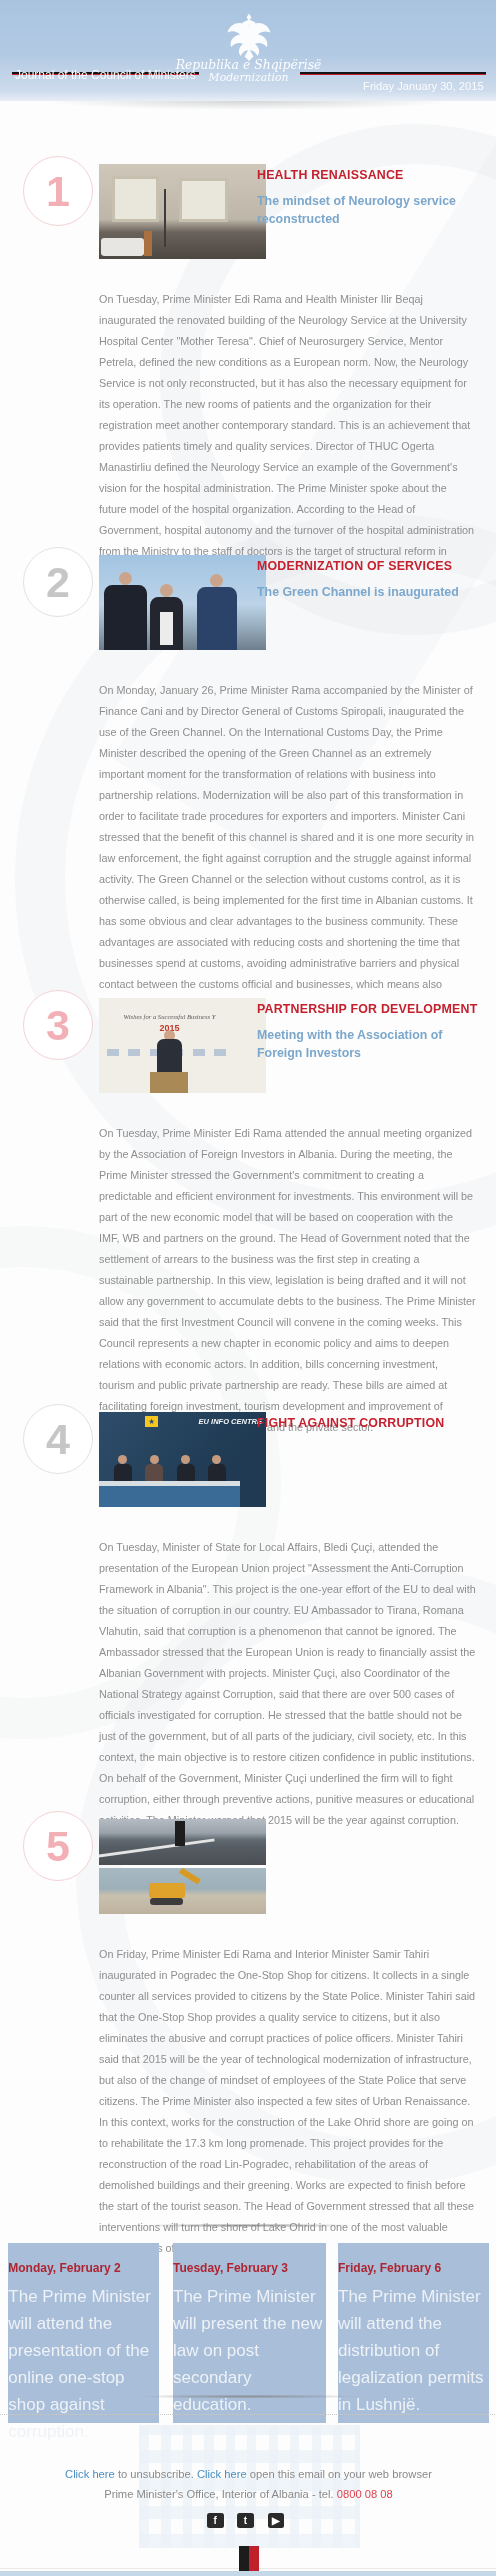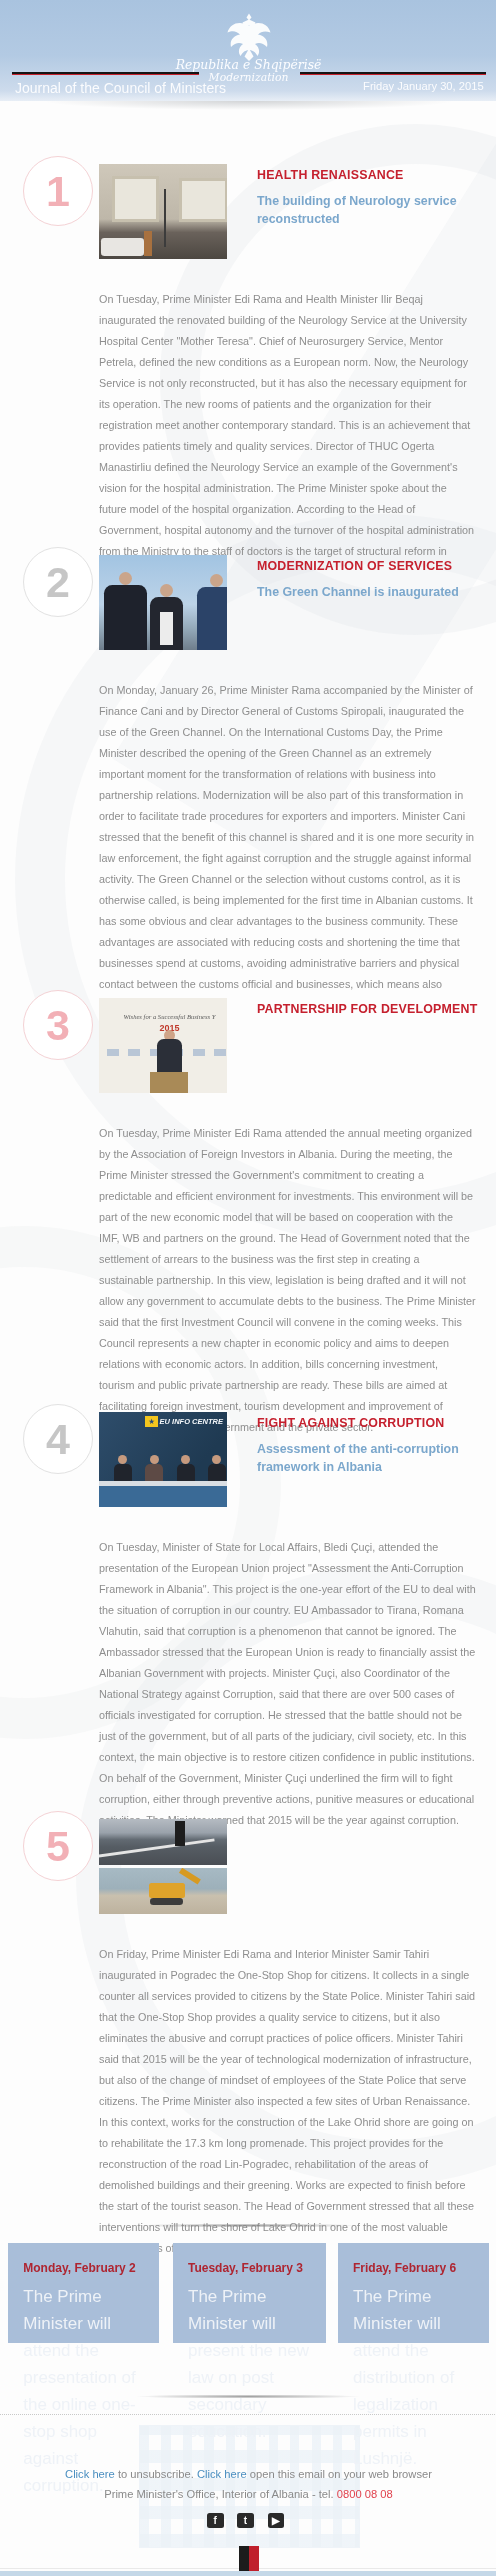--- a/index.html
+++ b/index.html
@@ -27,21 +27,21 @@
   .eagle{position:absolute;left:224px;top:11.6px;width:50px;height:51px;opacity:.95;}
   .script-block{position:absolute;left:174px;top:58px;width:149px;text-align:center;color:#fcfdff;
     font-family:"DejaVu Serif",serif;font-style:italic;z-index:6;}
   .script-line1{font-size:12.4px;line-height:14px;}
   .script-line2{font-size:10.8px;line-height:12.4px;}
   .rule{position:absolute;top:72px;height:3.3px;z-index:5;}
   .rule .black{height:1.7px;background:#131313;}
   .rule .red{height:1.7px;background:#c5202b;}
   .rule.left{left:11.6px;width:187px;}
   .rule.right{left:300px;width:186px;}
-  .journal-title{position:absolute;left:15px;top:80px;color:#fbfcfe;font-size:14px;z-index:6;text-align:right;}
+  .journal-title{position:absolute;left:15px;top:68px;color:#fbfcfe;font-size:12px;z-index:6;text-align:right;}
   .issue-date{position:absolute;right:13.3px;top:80px;color:#fbfcfe;font-size:11.2px;z-index:6;}
 
   
   .article{position:absolute;left:0;width:497px;z-index:2;}
   .s1{top:156px;height:414px;}
   .s2{top:547px;height:447px;}
   .s3{top:990px;height:431px;}
   .s4{top:1404px;height:431px;}
   .s5{top:1811px;height:435px;}
   .num-circle{
@@ -52,21 +52,21 @@
   .num-gray{color:#c6c6c6;border:0.8px solid #e2e2e2;}
   .headings{position:absolute;left:257px;top:11.6px;width:225px;}
   .cat{color:#c5202e;font-size:12.4px;font-weight:bold;letter-spacing:0.2px;line-height:15.7px;margin:0;}
   .ttl{color:#7ba7cc;font-size:12.4px;font-weight:bold;line-height:17.4px;margin:10px 0 0 0;}
   .body-text{
     position:absolute;left:99px;top:133px;width:377px;
     color:#8e8e8e;font-size:10.8px;line-height:21px;margin:0;
   }
 
   
-  .photo{position:absolute;left:99px;top:8.3px;width:128px;height:95px;overflow:hidden;}
+  .photo{position:absolute;left:99px;top:8.3px;width:167px;height:95px;overflow:hidden;}
   .photo .shp{position:absolute;}
   .photo1{background:linear-gradient(#cfc8ba 0%,#beb7a9 58%,#6a625b 72%,#4c4741 100%);}
   .photo1 .win{background:#e9e6dc;border:3.3px solid #c7c0ae;}
   .photo1 .w1{left:13.3px;top:11.6px;width:41px;height:40px;}
   .photo1 .w2{left:80px;top:13.3px;width:43px;height:38px;}
   .photo1 .bed{left:1.7px;bottom:3.3px;width:43px;height:18px;background:#e8e6e2;border-radius:3.3px;}
   .photo1 .head{left:45px;bottom:3.3px;width:8.3px;height:25px;background:#a8713f;}
   .photo1 .pole{left:65px;top:25px;width:1.7px;height:58px;background:#3c3c3c;}
   .photo2{background:linear-gradient(#a2c4e2 0%,#bcd3e8 52%,#93a8b8 78%,#6f7e8c 100%);}
   .photo2 .fig{bottom:0;border-radius:8.3px 8.3px 0 0;}
@@ -99,21 +99,21 @@
   .photo5a{height:46px !important;background:linear-gradient(#b5bbc2 0%,#9aa2ab 30%,#626a72 45%,#565d64 60%,#4a4e54 100%);}
   .photo5a .edge{left:-8.3px;top:28px;width:124px;height:2.5px;background:#e4e4e4;transform:rotate(-8deg);}
   .photo5a .sign{left:76px;top:1.7px;width:10px;height:25px;background:#1d1d1d;}
   .photo5b{top:57px !important;height:46px !important;background:linear-gradient(#a7bac4 0%,#9db0ba 45%,#c9c0ae 60%,#bdb29e 100%);}
   .photo5b .exc{left:50px;top:15px;width:36px;height:15px;background:#dfa32b;border-radius:2.5px;}
   .photo5b .arm{left:80px;top:5px;width:21.5px;height:5.8px;background:#d79a22;transform:rotate(32deg);}
   .photo5b .wh{left:51px;top:30px;width:33px;height:6.6px;background:#3c3c3c;border-radius:3.3px;}
 
   
   .agenda{position:absolute;left:0;top:2243px;width:497px;height:142px;z-index:2;}
-  .card{position:absolute;top:0;height:100px;width:151px;background:#a9bed9;box-sizing:border-box;padding:18px 15px;}
+  .card{position:absolute;top:0;height:180px;width:151px;background:#a9bed9;box-sizing:border-box;padding:18px 0;}
   .card.c1{left:8.3px;} .card.c2{left:173px;width:153px;} .card.c3{left:338px;width:151px;}
   .card-date{color:#ae2531;font-size:12px;font-weight:bold;margin:0 0 8.3px 0;}
   .card-text{color:#eef2f7;font-size:17px;line-height:27px;margin:0;}
 
   
   .hr-grad{position:absolute;left:99px;width:298px;height:2.5px;z-index:2;
     background:radial-gradient(ellipse 50% 100% at 50% 50%,rgba(130,130,130,.75),rgba(130,130,130,0) 75%);}
   .hr1{top:2224px;} .hr2{top:2395px;}
   .dotted{position:absolute;left:0;top:2414px;width:497px;border-top:0.8px dotted #c9c9c9;z-index:2;}
   .building{position:absolute;left:139px;top:2425px;width:219px;height:121px;opacity:.45;z-index:1;
@@ -181,21 +181,21 @@
     <div class="num-circle num-pink"><span>1</span></div>
     <div class="photo photo1">
       <div class="shp win w1"></div>
       <div class="shp win w2"></div>
       <div class="shp pole"></div>
       <div class="shp bed"></div>
       <div class="shp head"></div>
     </div>
     <div class="headings">
       <h2 class="cat">HEALTH RENAISSANCE</h2>
-      <h3 class="ttl">The building of Neurology service reconstructed</h3>
+      <h3 class="ttl">The mindset of Neurology service reconstructed</h3>
     </div>
     <p class="body-text">On Tuesday, Prime Minister Edi Rama and Health Minister Ilir Beqaj inaugurated the renovated building of the Neurology Service at the University Hospital Center "Mother Teresa". Chief of Neurosurgery Service, Mentor Petrela, defined the new conditions as a European norm. Now, the Neurology Service is not only reconstructed, but it has also the necessary equipment for its operation. The new rooms of patients and the organization for their registration meet another contemporary standard. This is an achievement that provides patients timely and quality services. Director of THUC Ogerta Manastirliu defined the Neurology Service an example of the Government's vision for the hospital administration. The Prime Minister spoke about the future model of the hospital organization. According to the Head of Government, hospital autonomy and the turnover of the hospital administration from the Ministry to the staff of doctors is the target of structural reform in health.</p>
   </div>
 
   <div class="article s2">
     <div class="num-circle num-gray"><span>2</span></div>
     <div class="photo photo2">
       <div class="shp fig f1"></div>
       <div class="shp fig f2">
           <div class="shirt"></div>
@@ -217,20 +217,21 @@
     <div class="photo photo3">
       <div class="shp banner">Wishes for a Successful Business Y</div>
       <div class="shp year">2015</div>
       <div class="shp sponsors"></div>
       <div class="shp mhead"></div>
       <div class="shp man"></div>
       <div class="shp podium"></div>
     </div>
     <div class="headings">
       <h2 class="cat">PARTNERSHIP FOR DEVELOPMENT</h2>
+      <h3 class="ttl">Meeting with the Association of Foreign Investors</h3>
     </div>
     <p class="body-text">On Tuesday, Prime Minister Edi Rama attended the annual meeting organized by the Association of Foreign Investors in Albania. During the meeting, the Prime Minister stressed the Government's commitment to creating a predictable and efficient environment for investments. This environment will be part of the new economic model that will be based on cooperation with the IMF, WB and partners on the ground. The Head of Government noted that the settlement of arrears to the business was the first step in creating a sustainable partnership. In this view, legislation is being drafted and it will not allow any government to accumulate debts to the business. The Prime Minister said that the first Investment Council will convene in the coming weeks. This Council represents a new chapter in economic policy and aims to deepen relations with economic actors. In addition, bills concerning investment, tourism and public private partnership are ready. These bills are aimed at facilitating foreign investment, tourism development and improvement of relations between the Government and the private sector.</p>
   </div>
 
   <div class="article s4">
     <div class="num-circle num-gray"><span>4</span></div>
     <div class="photo photo4">
       <div class="shp eu-flag">★</div>
       <div class="shp eu-label">EU INFO CENTRE</div>
       <div class="shp ph q1"></div>
@@ -238,21 +239,20 @@
       <div class="shp ph q3"></div>
       <div class="shp ph q4"></div>
       <div class="shp pg p1"></div>
       <div class="shp pg p2"></div>
       <div class="shp pg p3"></div>
       <div class="shp pg p4"></div>
       <div class="shp table"></div>
     </div>
     <div class="headings">
       <h2 class="cat">FIGHT AGAINST CORRUPTION</h2>
-      <h3 class="ttl">Assessment of the anti-corruption framework in Albania</h3>
     </div>
     <p class="body-text">On Tuesday, Minister of State for Local Affairs, Bledi Çuçi, attended the presentation of the European Union project "Assessment the Anti-Corruption Framework in Albania". This project is the one-year effort of the EU to deal with the situation of corruption in our country. EU Ambassador to Tirana, Romana Vlahutin, said that corruption is a phenomenon that cannot be ignored. The Ambassador stressed that the European Union is ready to financially assist the Albanian Government with projects. Minister Çuçi, also Coordinator of the National Strategy against Corruption, said that there are over 500 cases of officials investigated for corruption. He stressed that the battle should not be just of the government, but of all parts of the judiciary, civil society, etc. In this context, the main objective is to restore citizen confidence in public institutions. On behalf of the Government, Minister Çuçi underlined the firm will to fight corruption, either through preventive actions, punitive measures or educational activities. The Minister warned that 2015 will be the year against corruption.</p>
   </div>
 
   <div class="article s5">
     <div class="num-circle num-pink"><span>5</span></div>
     <div class="photo photo5a">
       <div class="shp edge"></div>
       <div class="shp sign"></div>
     </div>

